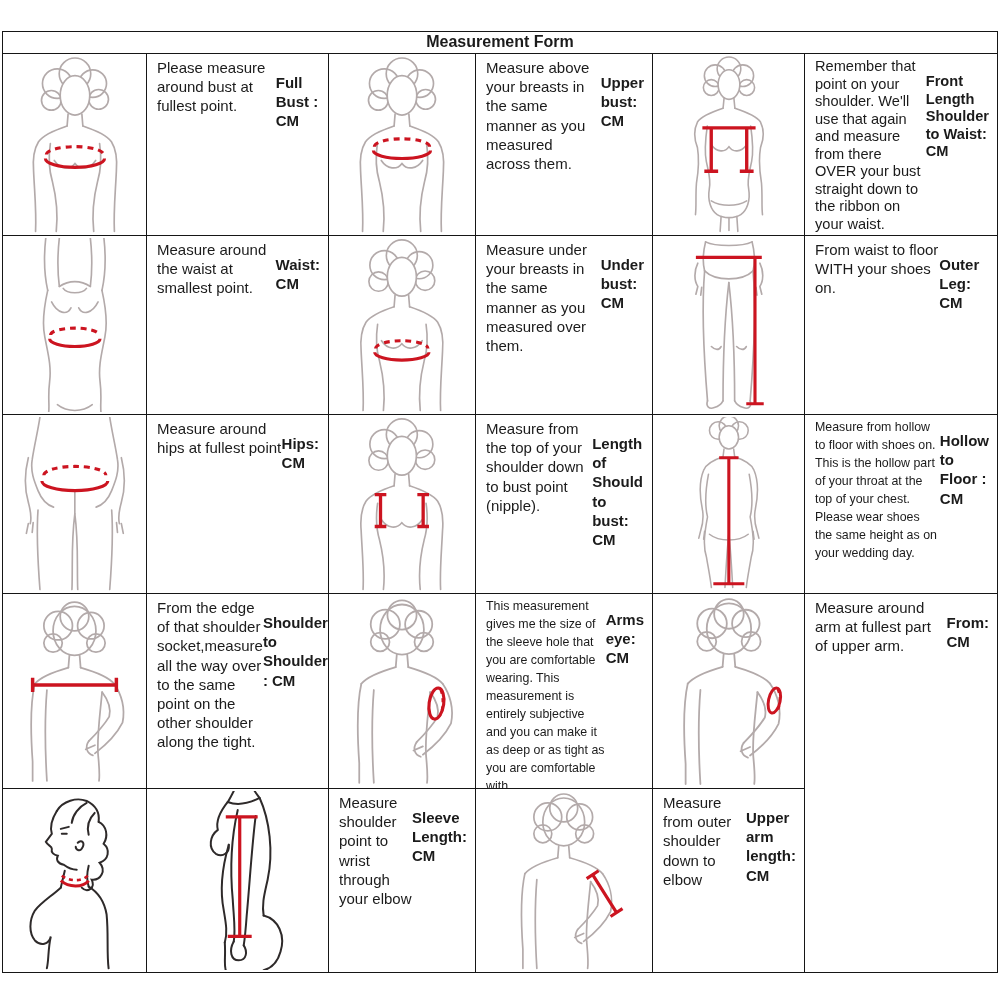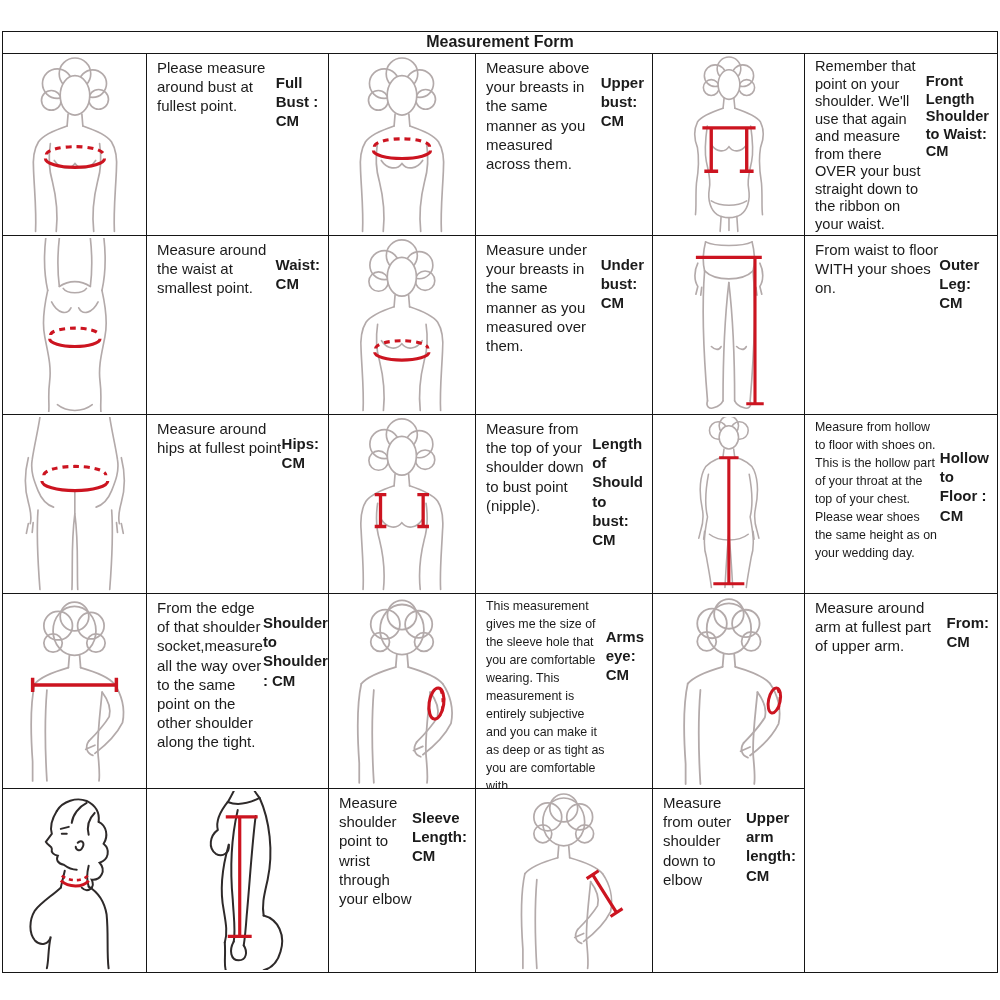--- a/index.html
+++ b/index.html
@@ -33,21 +33,21 @@
   .fig svg{height:98%;}
   .txt{
     display:flex;flex-direction:row;
     padding:4px 8px 4px 10px;font-size:15px;line-height:1.28;
   }
   .desc,.label{white-space:pre-wrap;}
   .label{font-weight:bold;margin-top:15px;}
   .txt.tight{font-size:14.6px;line-height:1.2;}
   .txt.tight .label{margin-top:15px;}
   .txt.small .desc{font-size:12.4px;line-height:1.45;}
-  .txt.small .label{margin-top:29px;font-size:15px;}
+  .txt.small .label{margin-top:12px;font-size:15px;}
 </style>
 </head>
 <body>
 
 <svg width="0" height="0" style="position:absolute" aria-hidden="true">
 <defs>
   <g id="fig-front" stroke="#b3aaaa" stroke-width="1.7" fill="none" stroke-linecap="round">
     <circle cx="52" cy="28" r="15"></circle>
         <circle cx="70" cy="18" r="16"></circle>
         <circle cx="88" cy="28" r="14"></circle>

